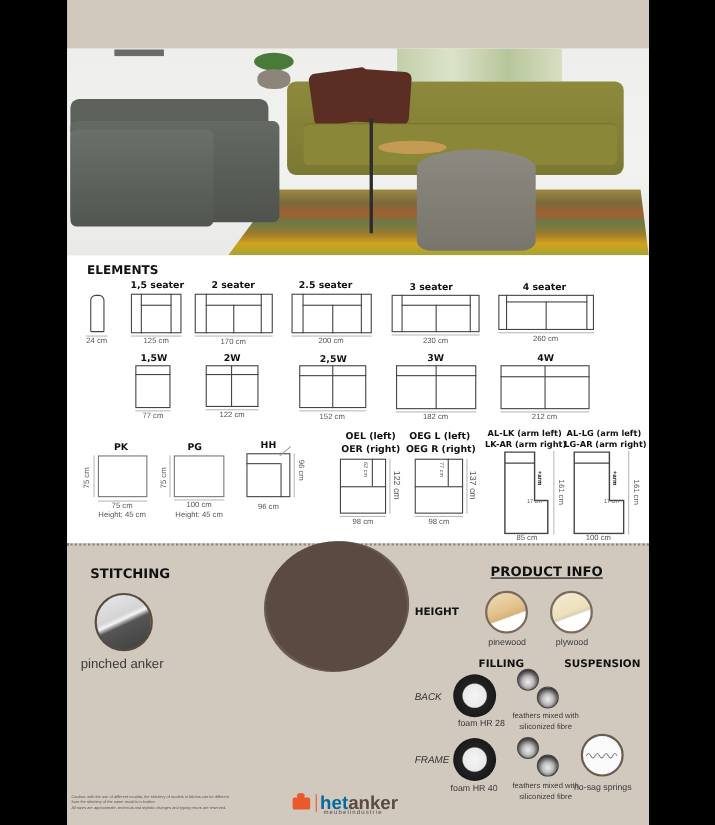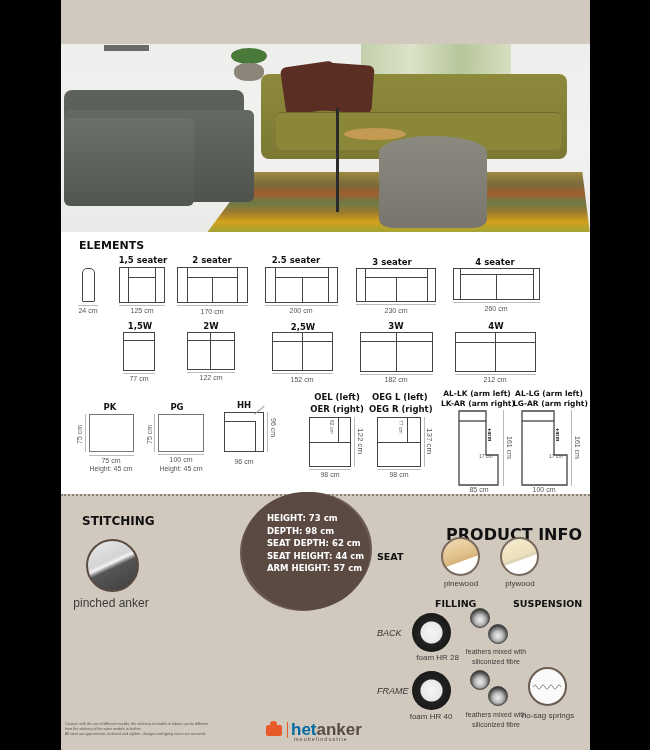--- a/index.html
+++ b/index.html
@@ -240,30 +240,23 @@
     <div class="dim" style="left:463px;top:254px;width:40px;">100 cm</div>
   </div>
 
   <div class="lower">
 
     <div class="h-bold" style="left:21px;top:18px;font-size:12px;">STITCHING</div>
     <div class="circle-img" style="left:25px;top:43px;width:53px;height:53px;background:linear-gradient(155deg,#e9e9e9 0%,#d4d4d4 40%,#f5f5f5 46%,#a0a0a0 50%,#555 54%,#3f3f3f 100%);"></div>
     <div class="cap" style="left:10px;top:100px;width:80px;font-size:12px;color:#3a3a3a;">pinched anker</div>
 
     <div class="brush"></div>
-    <div class="specs">
-      <div>HEIGHT: 73 cm</div>
-      <div>DEPTH: 98 cm</div>
-      <div>SEAT DEPTH: 62 cm</div>
-      <div>SEAT HEIGHT: 44 cm</div>
-      <div>ARM HEIGHT: 57 cm</div>
-    </div>
-
-    <div class="h-bold" style="left:385px;top:17px;font-size:16px;margin-top:12px;">PRODUCT INFO</div>
-    <div class="h-bold" style="left:316px;top:55px;font-size:9.5px;">SEAT</div>
+
+    <div class="h-bold" style="left:385px;top:17px;font-size:12px;text-decoration:underline;">PRODUCT INFO</div>
+    <div class="h-bold" style="left:316px;top:55px;font-size:9.5px;">HEIGHT</div>
     <div class="circle-img" style="left:380px;top:41px;width:39px;height:39px;border-color:#7a6a5e;background:linear-gradient(160deg,#f0dcb8 0%,#e2c28d 45%,#d7b27a 60%,#ffffff 62%,#ffffff 100%);"></div>
     <div class="cap" style="left:375px;top:83px;width:50px;">pinewood</div>
     <div class="circle-img" style="left:439px;top:41px;width:39px;height:39px;border-color:#7a6a5e;background:linear-gradient(160deg,#f5ecd2 0%,#ece0bb 50%,#d8cfb3 56%,#ffffff 60%,#ffffff 100%);"></div>
     <div class="cap" style="left:434px;top:83px;width:50px;">plywood</div>
 
     <div class="h-bold" style="left:374px;top:102px;font-size:9.5px;">FILLING</div>
     <div class="h-bold" style="left:452px;top:102px;font-size:9.5px;">SUSPENSION</div>
 
     <div class="italic-lbl" style="left:316px;top:132px;">BACK</div>
     <div class="circle-img" style="left:351px;top:117px;width:39px;height:39px;border:none;background:radial-gradient(circle at 50% 50%,#f5f5f5 0%,#e9e9e9 38%,#222 42%,#111 100%);"></div>

